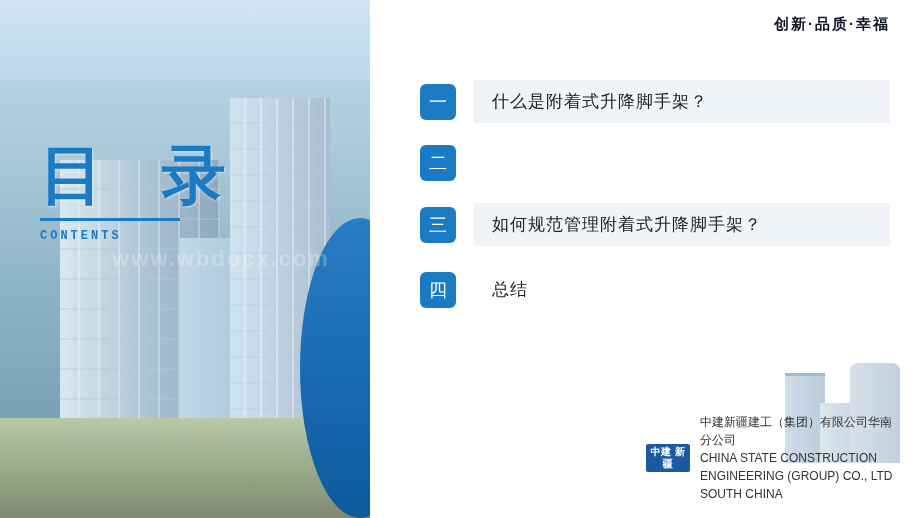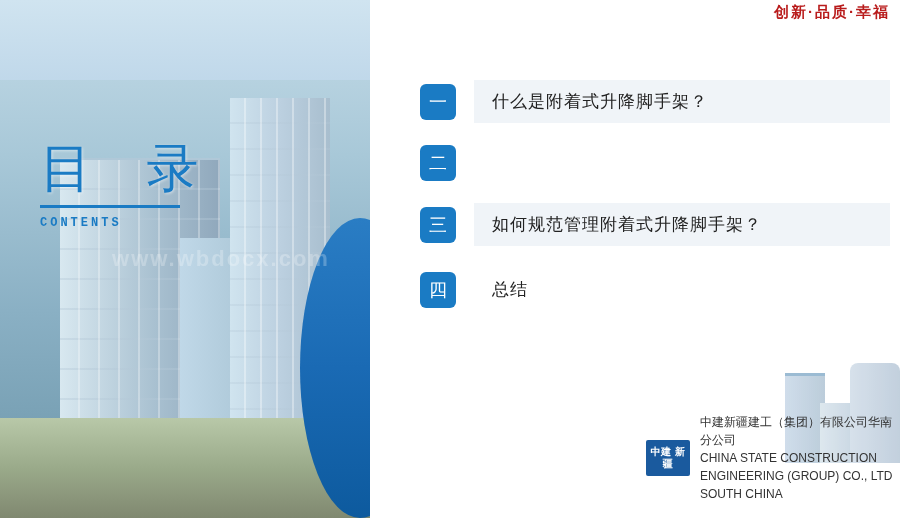--- a/index.html
+++ b/index.html
@@ -135,22 +135,22 @@
     }
 
     
     .toc-overlay {
       position: absolute;
       left: 40px;
       top: 140px;
       z-index: 10;
     }
     .toc-title-zh {
-      font-size: 52px;
-      font-weight: normal;
+      font-size: 64px;
+      font-weight: bold;
       color: #1a7bc4;
       letter-spacing: 20px;
       line-height: 1.1;
       text-shadow: 1px 1px 3px rgba(255,255,255,0.5);
     }
     .toc-divider {
       width: 140px;
       height: 3px;
       background: #1a7bc4;
       margin: 8px 0;
@@ -170,23 +170,23 @@
       top: 0;
       right: 0;
       bottom: 0;
       background: #ffffff;
       padding: 20px 30px 20px 50px;
     }
 
     
     .slogan {
       position: absolute;
-      top: 3px;
+      top: 15px;
       right: 30px;
-      color: #b91c1c;
+      color: #0f172a;
       font-size: 15px;
       font-weight: bold;
       letter-spacing: 2px;
     }
 
     
     .menu-list {
       margin-top: 60px;
       display: flex;
       flex-direction: column;
@@ -232,21 +232,21 @@
       position: absolute;
       bottom: 15px;
       right: 20px;
       display: flex;
       align-items: center;
       gap: 10px;
     }
 
     .company-logo-box {
       width: 44px;
-      height: 36px;
+      height: 28px;
       background: #1a5a9e;
       display: flex;
       align-items: center;
       justify-content: center;
       color: white;
       font-size: 10px;
       font-weight: bold;
       letter-spacing: 0.5px;
       text-align: center;
       border-radius: 2px;

